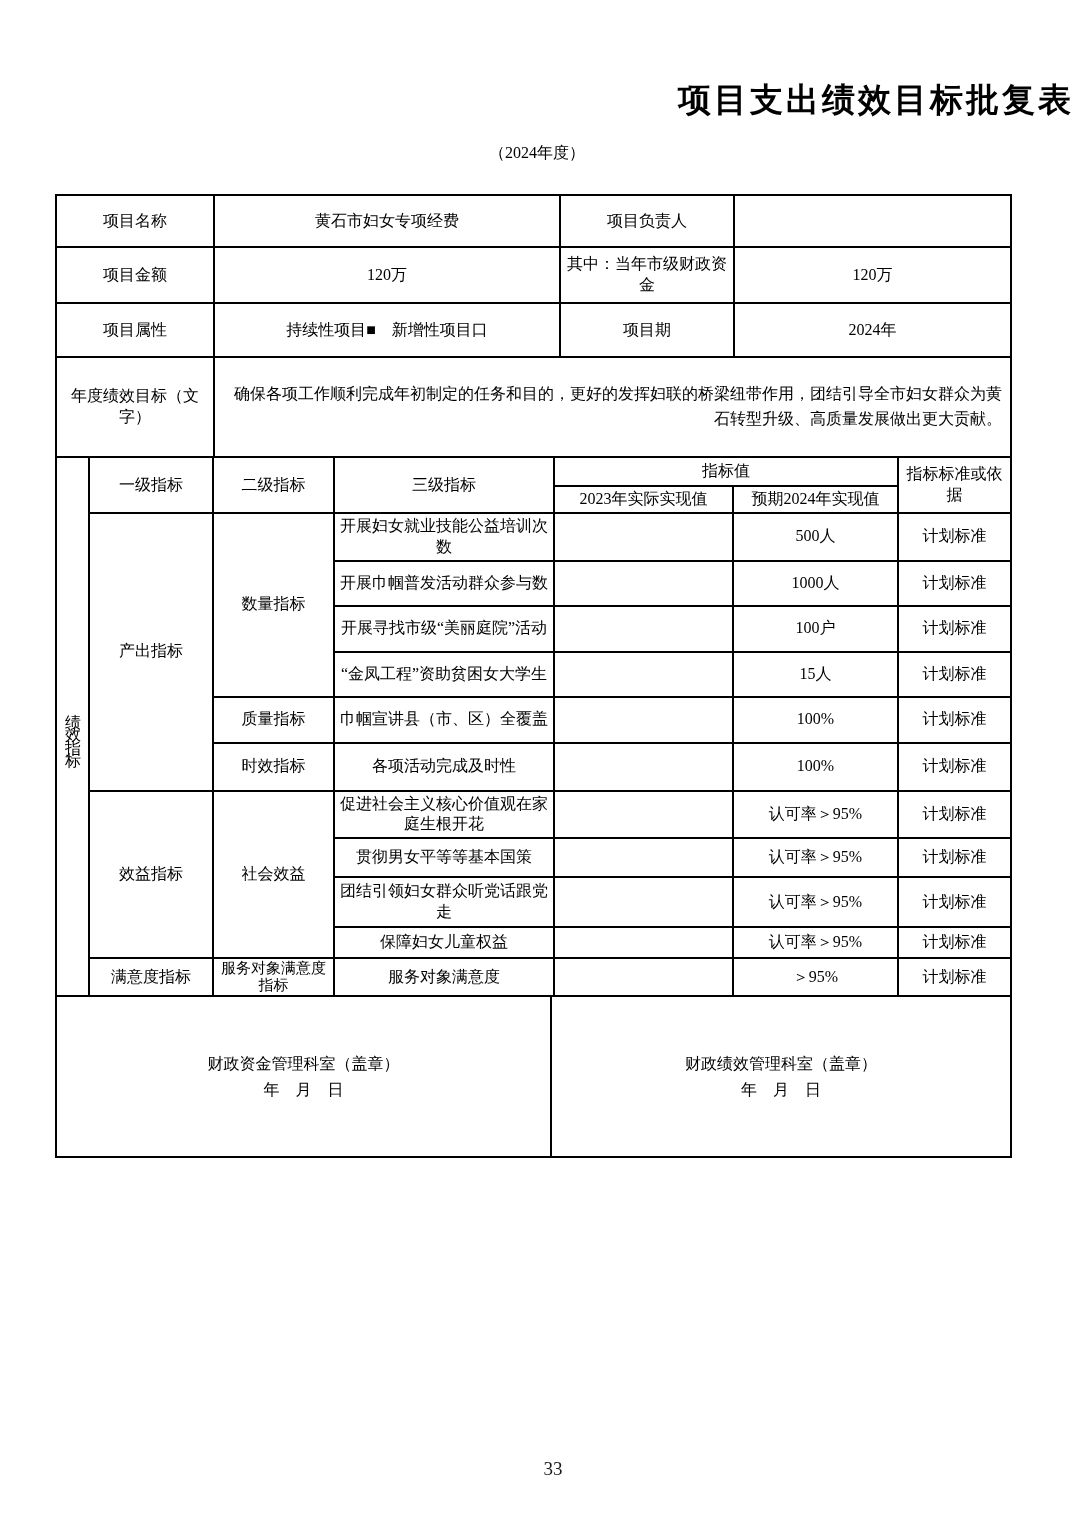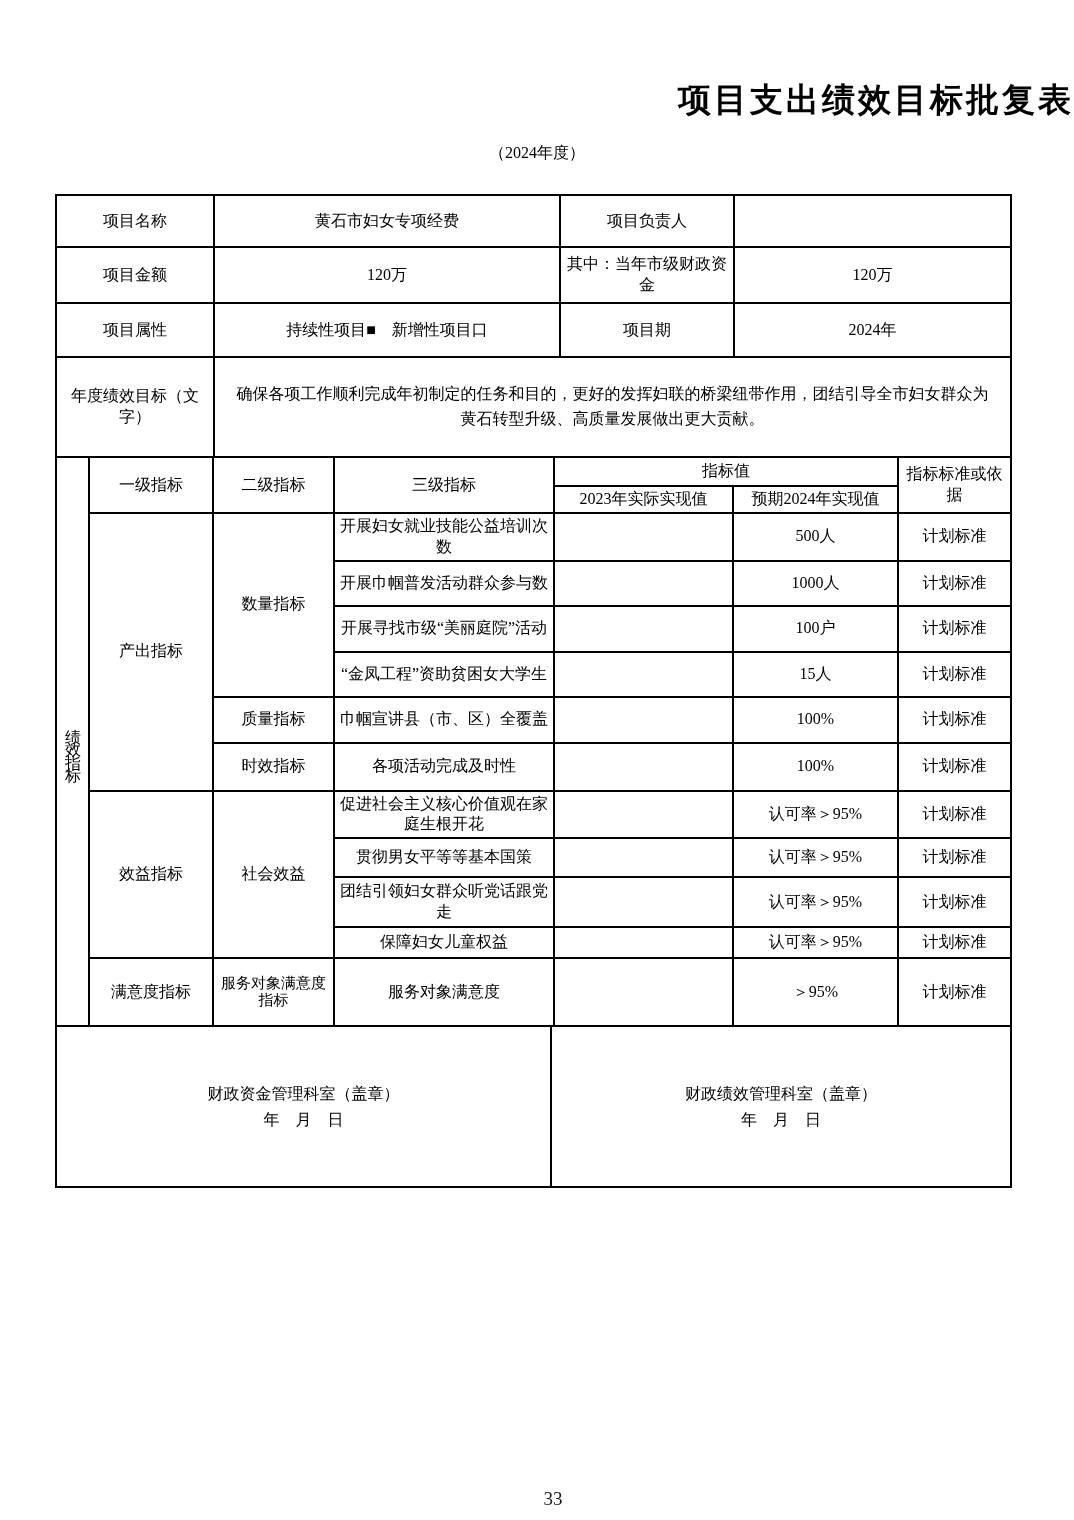--- a/index.html
+++ b/index.html
@@ -17,27 +17,27 @@
   table.tbl {
     border-collapse:collapse; table-layout:fixed; margin-left:55px;
     empty-cells:show;
   }
   table.ind-table, table.footer-table { margin-top:-2px; }
   .tbl td {
     border:2px solid #000; font-size:16px; text-align:center;
     vertical-align:middle; padding:2px 4px; box-sizing:border-box;
     line-height:1.3; overflow:hidden; word-break:break-all;
   }
-  td.goal-text { text-align:center; padding:6px 16px; line-height:1.55; }
+  td.goal-text { text-align:right; padding:6px 8px; line-height:1.55; }
   td.side-cell {
     writing-mode:vertical-lr; text-orientation:upright;
     letter-spacing:13px; padding:0; font-size:16px;
   }
   td.clip-cell {
-    vertical-align:top; line-height:17px; padding:16px 2px; font-size:15px;font-family:Liberation Serif, serif;
+    vertical-align:top; line-height:17px; padding:1px 2px; font-size:15px;font-family:Liberation Serif, serif;
   }
   .footer-seal { font-size:16px; line-height:1.6; }
   .footer-date { font-size:16px; line-height:1.6; }
   .page-num {
     text-align:center; margin-top:300px; font-size:19px;
     font-family:Liberation Serif, serif; color:#1a1a1a;padding-left:32px;
   }
 </style>
 </head>
 <body>

